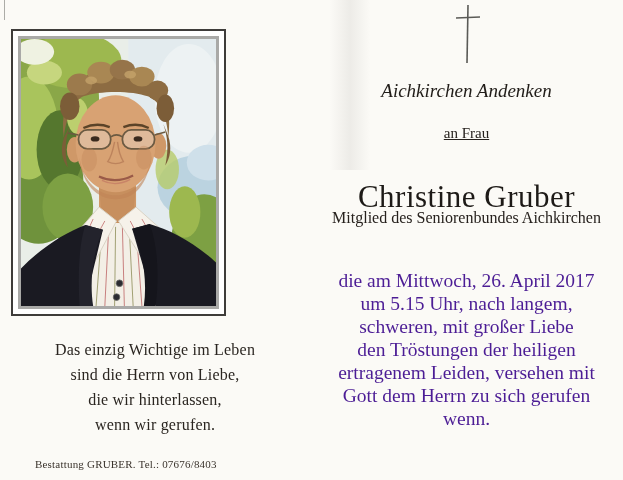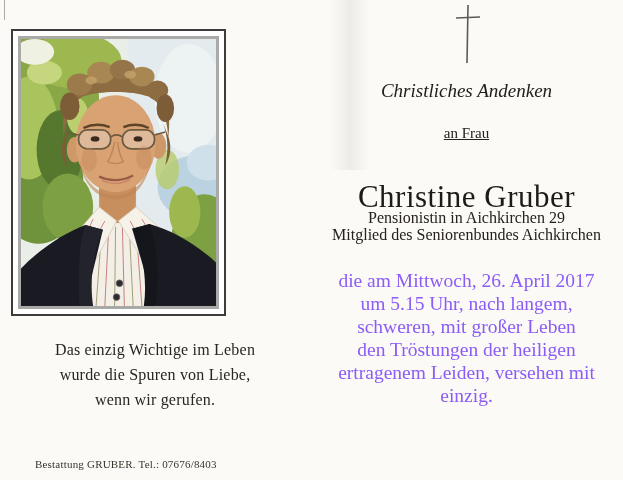--- a/index.html
+++ b/index.html
@@ -33,21 +33,21 @@
   .funeral-home{
     position:absolute;left:35px;top:458px;font-size:11px;color:#3a332c;letter-spacing:.2px;text-align:right;
   }
   
   .right-col{position:absolute;left:310px;top:0;width:313px;text-align:center;}
   .cross-wrap{position:absolute;left:141px;top:3px;width:32px;height:62px;}
   .memorial-title{position:absolute;left:0;top:80px;width:100%;font-style:italic;font-size:19px;color:#211d19;}
   .salutation{position:absolute;left:0;top:125px;width:100%;font-size:15px;text-decoration:underline;}
   .deceased-name{position:absolute;left:0;top:151px;width:100%;font-size:31px;font-weight:normal;letter-spacing:.5px;color:#1d1a17;margin-top:28px;}
   .subtitle{position:absolute;left:0;top:209px;width:100%;font-size:16px;line-height:17px;}
-  .obituary{position:absolute;left:0;top:269px;width:100%;font-size:19.5px;line-height:23px;color:#8b5cf6;}
+  .obituary{position:absolute;left:0;top:269px;width:100%;font-size:19.5px;line-height:23px;color:#4c1d95;}
 </style>
 </head>
 <body>
 
 <div class="scan-artifact-line"></div>
 <div class="scan-smudge"></div>
 
 <div class="photo-frame">
   <div class="photo-inner">
     <svg viewBox="0 0 200 270" preserveAspectRatio="none">
@@ -145,41 +145,42 @@
       <path d="M83,143 Q97,150 112,142" stroke="#c27763" stroke-width="1.4" fill="none" opacity="0.7"></path>
 
       <ellipse cx="70" cy="122" rx="8" ry="12" fill="#c08457" opacity="0.35"></ellipse>
       <ellipse cx="126" cy="120" rx="8" ry="12" fill="#c08457" opacity="0.35"></ellipse>
     </svg>
   </div>
 </div>
 
 <div class="quote">
   <div>Das einzig Wichtige im Leben</div>
-  <div>wurde die Spuren von Liebe,</div>
+  <div>sind die Herrn von Liebe,</div>
+  <div>die wir hinterlassen,</div>
   <div>wenn wir gerufen.</div>
 </div>
 
 <div class="funeral-home">Bestattung GRUBER. Tel.: 07676/8403</div>
 
 <div class="right-col">
   <div class="cross-wrap">
     <svg viewBox="0 0 32 62" width="32" height="62">
       <line x1="17" y1="2" x2="16" y2="60" stroke="#5a5a56" stroke-width="1.6"></line>
       <line x1="5" y1="15" x2="29" y2="14" stroke="#5a5a56" stroke-width="1.4"></line>
     </svg>
   </div>
-  <div class="memorial-title">Christliches Andenken</div>
+  <div class="memorial-title">Aichkirchen Andenken</div>
   <div class="salutation">an Frau</div>
   <div class="deceased-name">Christine Gruber</div>
   <div class="subtitle">
-    <div>Pensionistin in Aichkirchen 29</div>
     <div>Mitglied des Seniorenbundes Aichkirchen</div>
   </div>
   <div class="obituary">
     <div>die am Mittwoch, 26. April 2017</div>
     <div>um 5.15 Uhr, nach langem,</div>
-    <div>schweren, mit großer Leben</div>
+    <div>schweren, mit großer Liebe</div>
     <div>den Tröstungen der heiligen</div>
     <div>ertragenem Leiden, versehen mit</div>
-    <div>einzig.</div>
+    <div>Gott dem Herrn zu sich gerufen</div>
+    <div>wenn.</div>
   </div>
 </div>
 
 </body></html>

